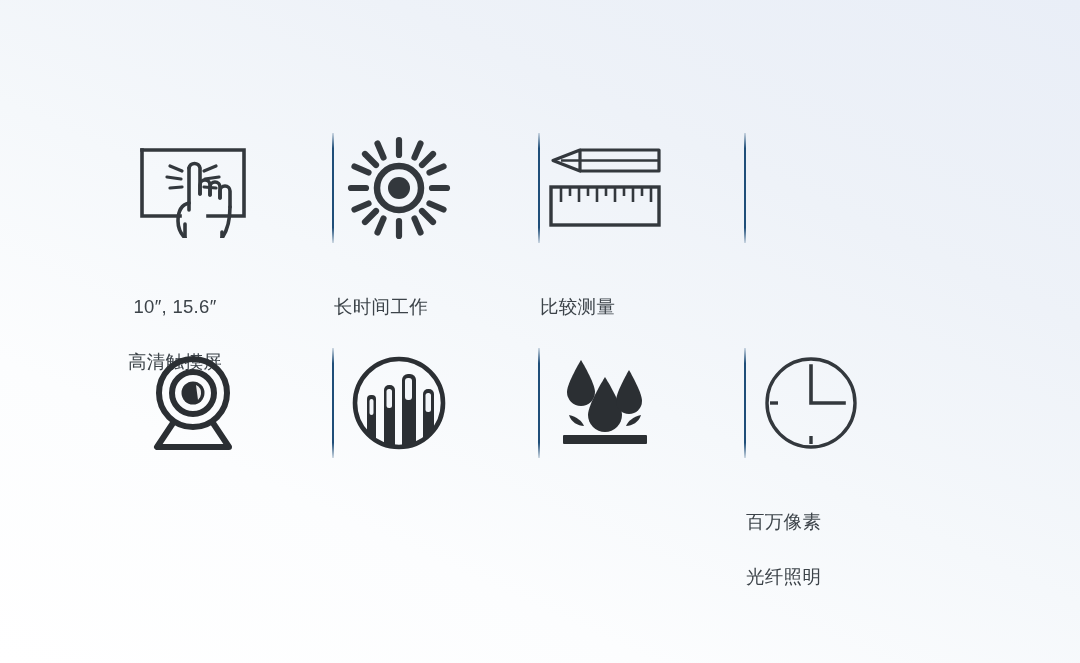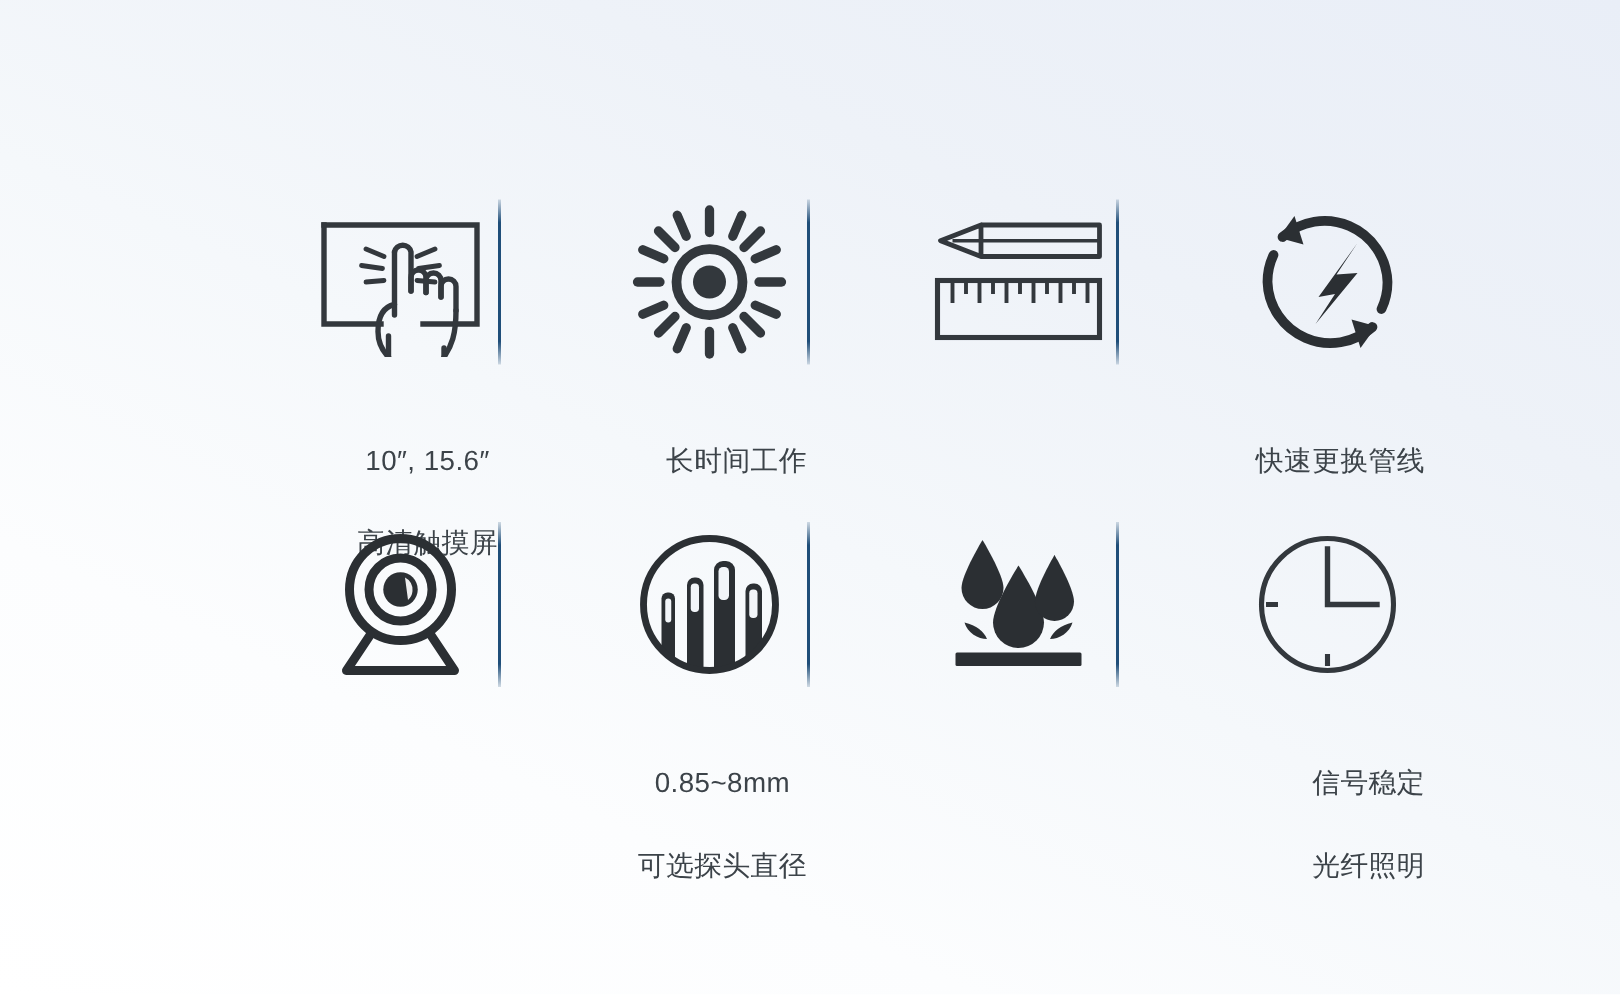--- a/index.html
+++ b/index.html
@@ -37,21 +37,21 @@
     flex-direction: row;
     align-items: flex-start;
     height: 215px;
   }
 
   .feature-cell {
     position: relative;
     width: 204px;
     display: flex;
     flex-direction: column;
-    align-items: flex-end;
+    align-items: flex-start;
   }
 
   .icon-box {
     height: 116px;
     width: 130px;
     display: flex;
     align-items: center;
     justify-content: center;
   }
   .icon-box svg {
@@ -167,38 +167,27 @@
                 <path d="M50 40 v15"></path>
                 <path d="M59 40 v9"></path>
               <path d="M68 40 v15"></path>
                 <path d="M77 40 v9"></path>
                 <path d="M86 40 v15"></path>
               <path d="M95 40 v9"></path>
                 <path d="M104 40 v15"></path>
             </g>
           </svg>
         </div>
-      </div>
-
-      <div class="divider"></div>
-
-      <div class="feature-cell">
-        <div class="icon-box">
-          <svg width="104" height="104" viewBox="0 0 104 104" fill="none" stroke="#2b2f33">
-            <path d="M22 22 A42 42 0 0 1 92 52 A42 42 0 0 1 88 70" stroke-width="6.5" stroke-linecap="round"></path>
-            <path d="M30 8 L19.5 22.5 L36 27" fill="#2b2f33" stroke="none"></path>
-            <path d="M82 82 A42 42 0 0 1 12 52 A42 42 0 0 1 16 34" stroke-width="6.5" stroke-linecap="round"></path>
-            <path d="M74 96 L84.5 81.5 L68 77" fill="#2b2f33" stroke="none"></path>
-            <path d="M72 26 L46 62 L57 60 L44 80 L72 46 L58 47 Z" fill="#2b2f33" stroke="none"></path>
-          </svg>
-        </div>
-        <div class="feature-label">
-          <span class="line">快速更换管线</span>
-        </div>
-      </div>
+        <div class="feature-label">
+          <span class="line">比较测量</span>
+        </div>
+      </div>
+
+      <div class="divider"></div>
+
 
     </div>
 
     <div class="feature-row">
 
       <div class="feature-cell">
         <div class="icon-box">
           <svg width="100" height="100" viewBox="0 0 100 100" fill="none" stroke="#2b2f33">
             <circle cx="50" cy="40" r="34" stroke-width="6"></circle>
             <circle cx="50" cy="40" r="21" stroke-width="6"></circle>
@@ -227,24 +216,20 @@
             </g>
             <g clip-path="url(#probeClip)" fill="#f2f5f9">
               <rect x="21.5" y="47" width="4" height="16" rx="2"></rect>
               <rect x="38.5" y="37" width="5.5" height="19" rx="2.5"></rect>
               <rect x="57" y="26" width="7" height="22" rx="3"></rect>
               <rect x="77.5" y="41" width="5.5" height="19" rx="2.5"></rect>
             </g>
             <circle cx="51" cy="51" r="44" fill="none" stroke="#2b2f33" stroke-width="4.6"></circle>
           </svg>
         </div>
-        <div class="feature-label">
-          <span class="line">0.85~8mm</span>
-          <span class="line">可选探头直径</span>
-        </div>
       </div>
 
       <div class="divider"></div>
 
       <div class="feature-cell">
         <div class="icon-box">
           <svg width="104" height="96" viewBox="0 0 104 96" fill="#2b2f33">
             <path d="M28 5 C28 5 14 28 14 37 a14 14 0 0 0 28 0 C42 28 28 5 28 5 Z"></path>
             <path d="M52 22 C52 22 35 49 35 60 a17 17 0 0 0 34 0 C69 49 52 22 52 22 Z"></path>
             <path d="M76 15 C76 15 63 37 63 46 a13 13 0 0 0 26 0 C89 37 76 15 76 15 Z"></path>
@@ -260,21 +245,21 @@
       <div class="feature-cell">
         <div class="icon-box">
           <svg width="100" height="100" viewBox="0 0 100 100" fill="none" stroke="#33383d">
             <circle cx="50" cy="50" r="44" stroke-width="3.4"></circle>
             <path d="M50 13 V50 H83" stroke-width="3.6" stroke-linecap="square" stroke-linejoin="miter"></path>
             <path d="M9 50 h8" stroke-width="3.4" stroke-linecap="butt"></path>
             <path d="M50 83 v8" stroke-width="3.4" stroke-linecap="butt"></path>
           </svg>
         </div>
         <div class="feature-label">
-          <span class="line">信号稳定</span>
+          <span class="line">百万像素</span>
           <span class="line">光纤照明</span>
         </div>
       </div>
 
     </div>
 
   </div>
 </div>
 
 </body></html>

